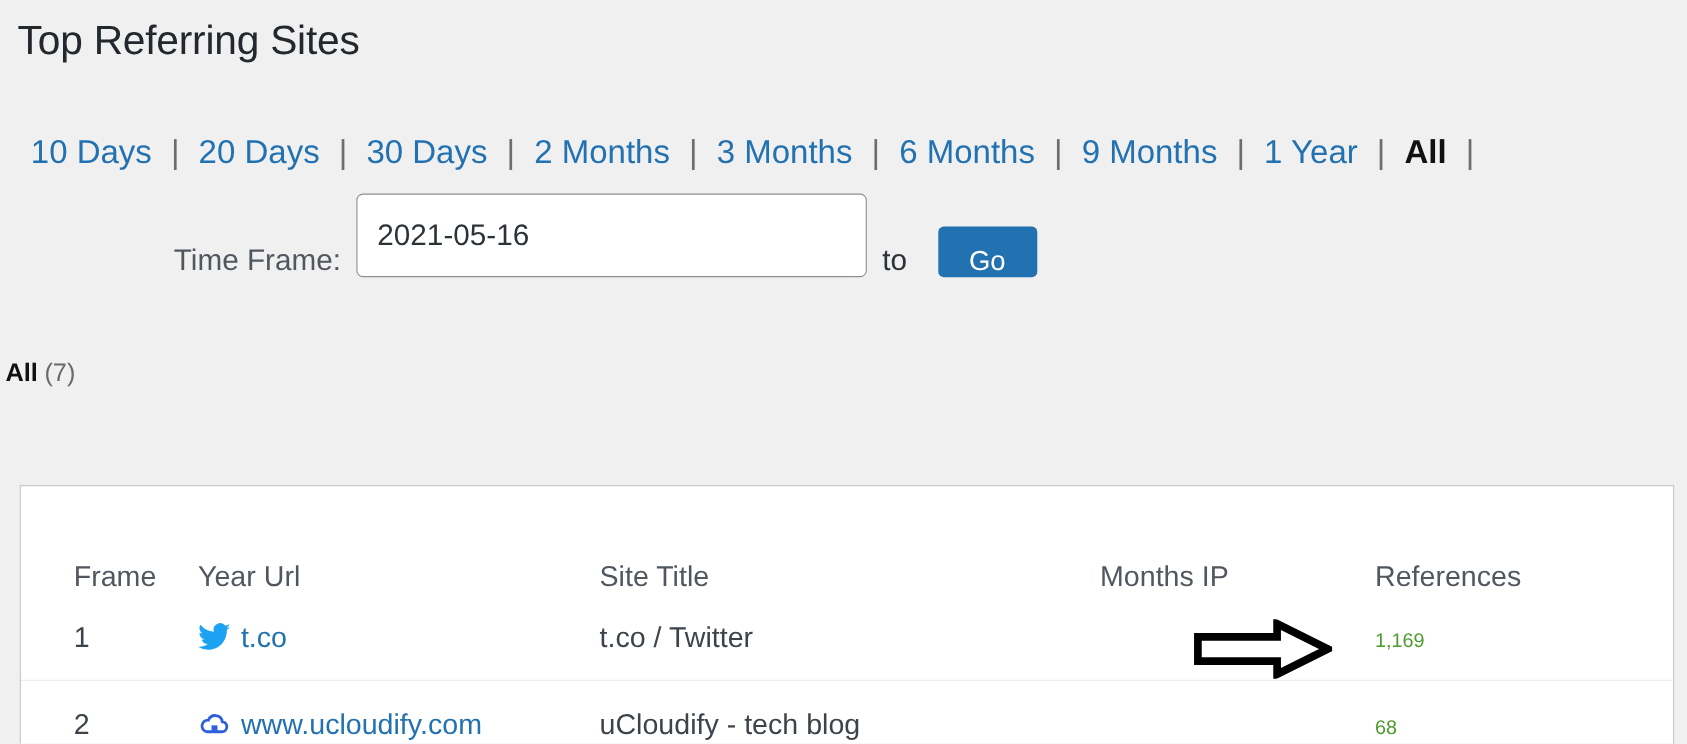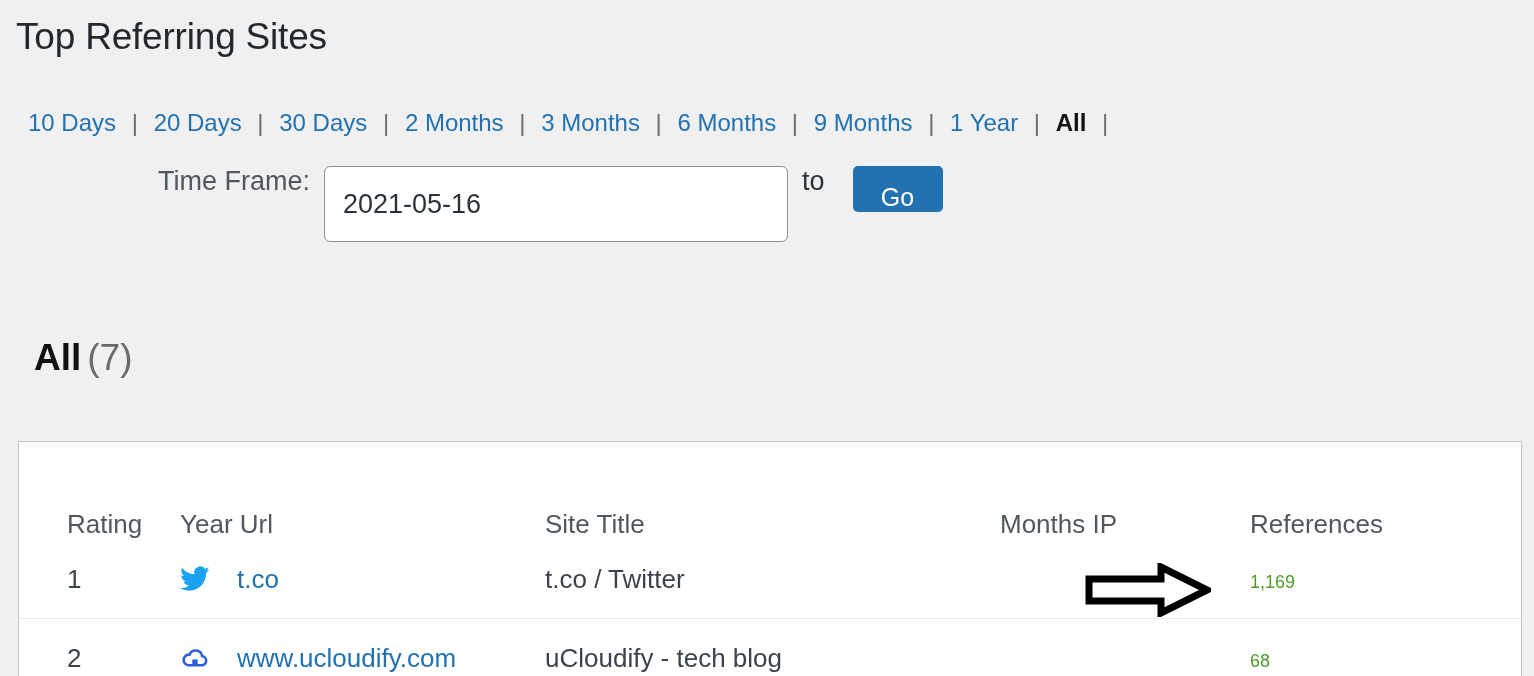--- a/index.html
+++ b/index.html
@@ -26,22 +26,22 @@
     color: #23282d;
     line-height: 46px;
     letter-spacing: -0.2px;
     white-space: nowrap;
   }
 
   
   .range-nav {
     position: absolute;
     left: 28px;
-    top: 100px;
-    font-size: 24px;
+    top: 116px;
+    font-size: 30px;
     line-height: 46px;
     white-space: nowrap;
   }
   .range-link {
     color: #2271b1;
     text-decoration: none;
     cursor: pointer;
   }
   .range-link.active {
     color: #111111;
@@ -52,21 +52,21 @@
     padding: 0 9px;
   }
 
   
   .timeframe-row {
     position: absolute;
     left: 0;
     top: 166px;
     width: 1400px;
     display: flex;
-    align-items: flex-start;
+    align-items: flex-end;
     height: 86px;
   }
   .timeframe-label {
     font-size: 27px;
     color: #50575e;
     margin-left: 158px;
     margin-right: 14px;
     white-space: nowrap;
   }
   .date-input {
@@ -99,26 +99,25 @@
     font-size: 25px;
     cursor: pointer;
     line-height: 62px;
     padding: 0;
     text-align: center;
   }
 
   
   .count-line {
     position: absolute;
-    left: 34px;
+    left: 5px;
     top: 318px;
-    font-size: 37px;
+    font-size: 23px;
     line-height: 40px;
     white-space: nowrap;
-    margin-top: 20px;
   }
   .count-all {
     font-weight: bold;
     color: #111111;
   }
   .count-num {
     color: #6a6a6a;
     margin-left: 6px;
   }
 
@@ -170,21 +169,21 @@
     border-top: 1px solid #eaeaea;
   }
   table.sites-table tbody tr:first-child td {
     border-top: none;
   }
   table.sites-table tbody td:first-child { padding-left: 48px; }
 
   .site-url-cell {
     display: flex;
     align-items: center;
-    gap: 27px;
+    gap: 9px;
   }
   .favicon {
     width: 30px;
     height: 30px;
     flex: 0 0 30px;
     display: inline-flex;
     align-items: center;
     justify-content: center;
   }
   .site-link {
@@ -254,21 +253,21 @@
   <table class="sites-table">
     <colgroup>
       <col class="col-rating">
       <col class="col-url">
       <col class="col-title">
       <col class="col-ip">
       <col class="col-refs">
     </colgroup>
     <thead>
       <tr>
-        <th>Rating</th>
+        <th>Frame</th>
         <th>Year Url</th>
         <th>Site Title</th>
         <th>Months IP</th>
         <th>References</th>
       </tr>
     </thead>
     <tbody>
 
       <tr>
         <td>1</td>

